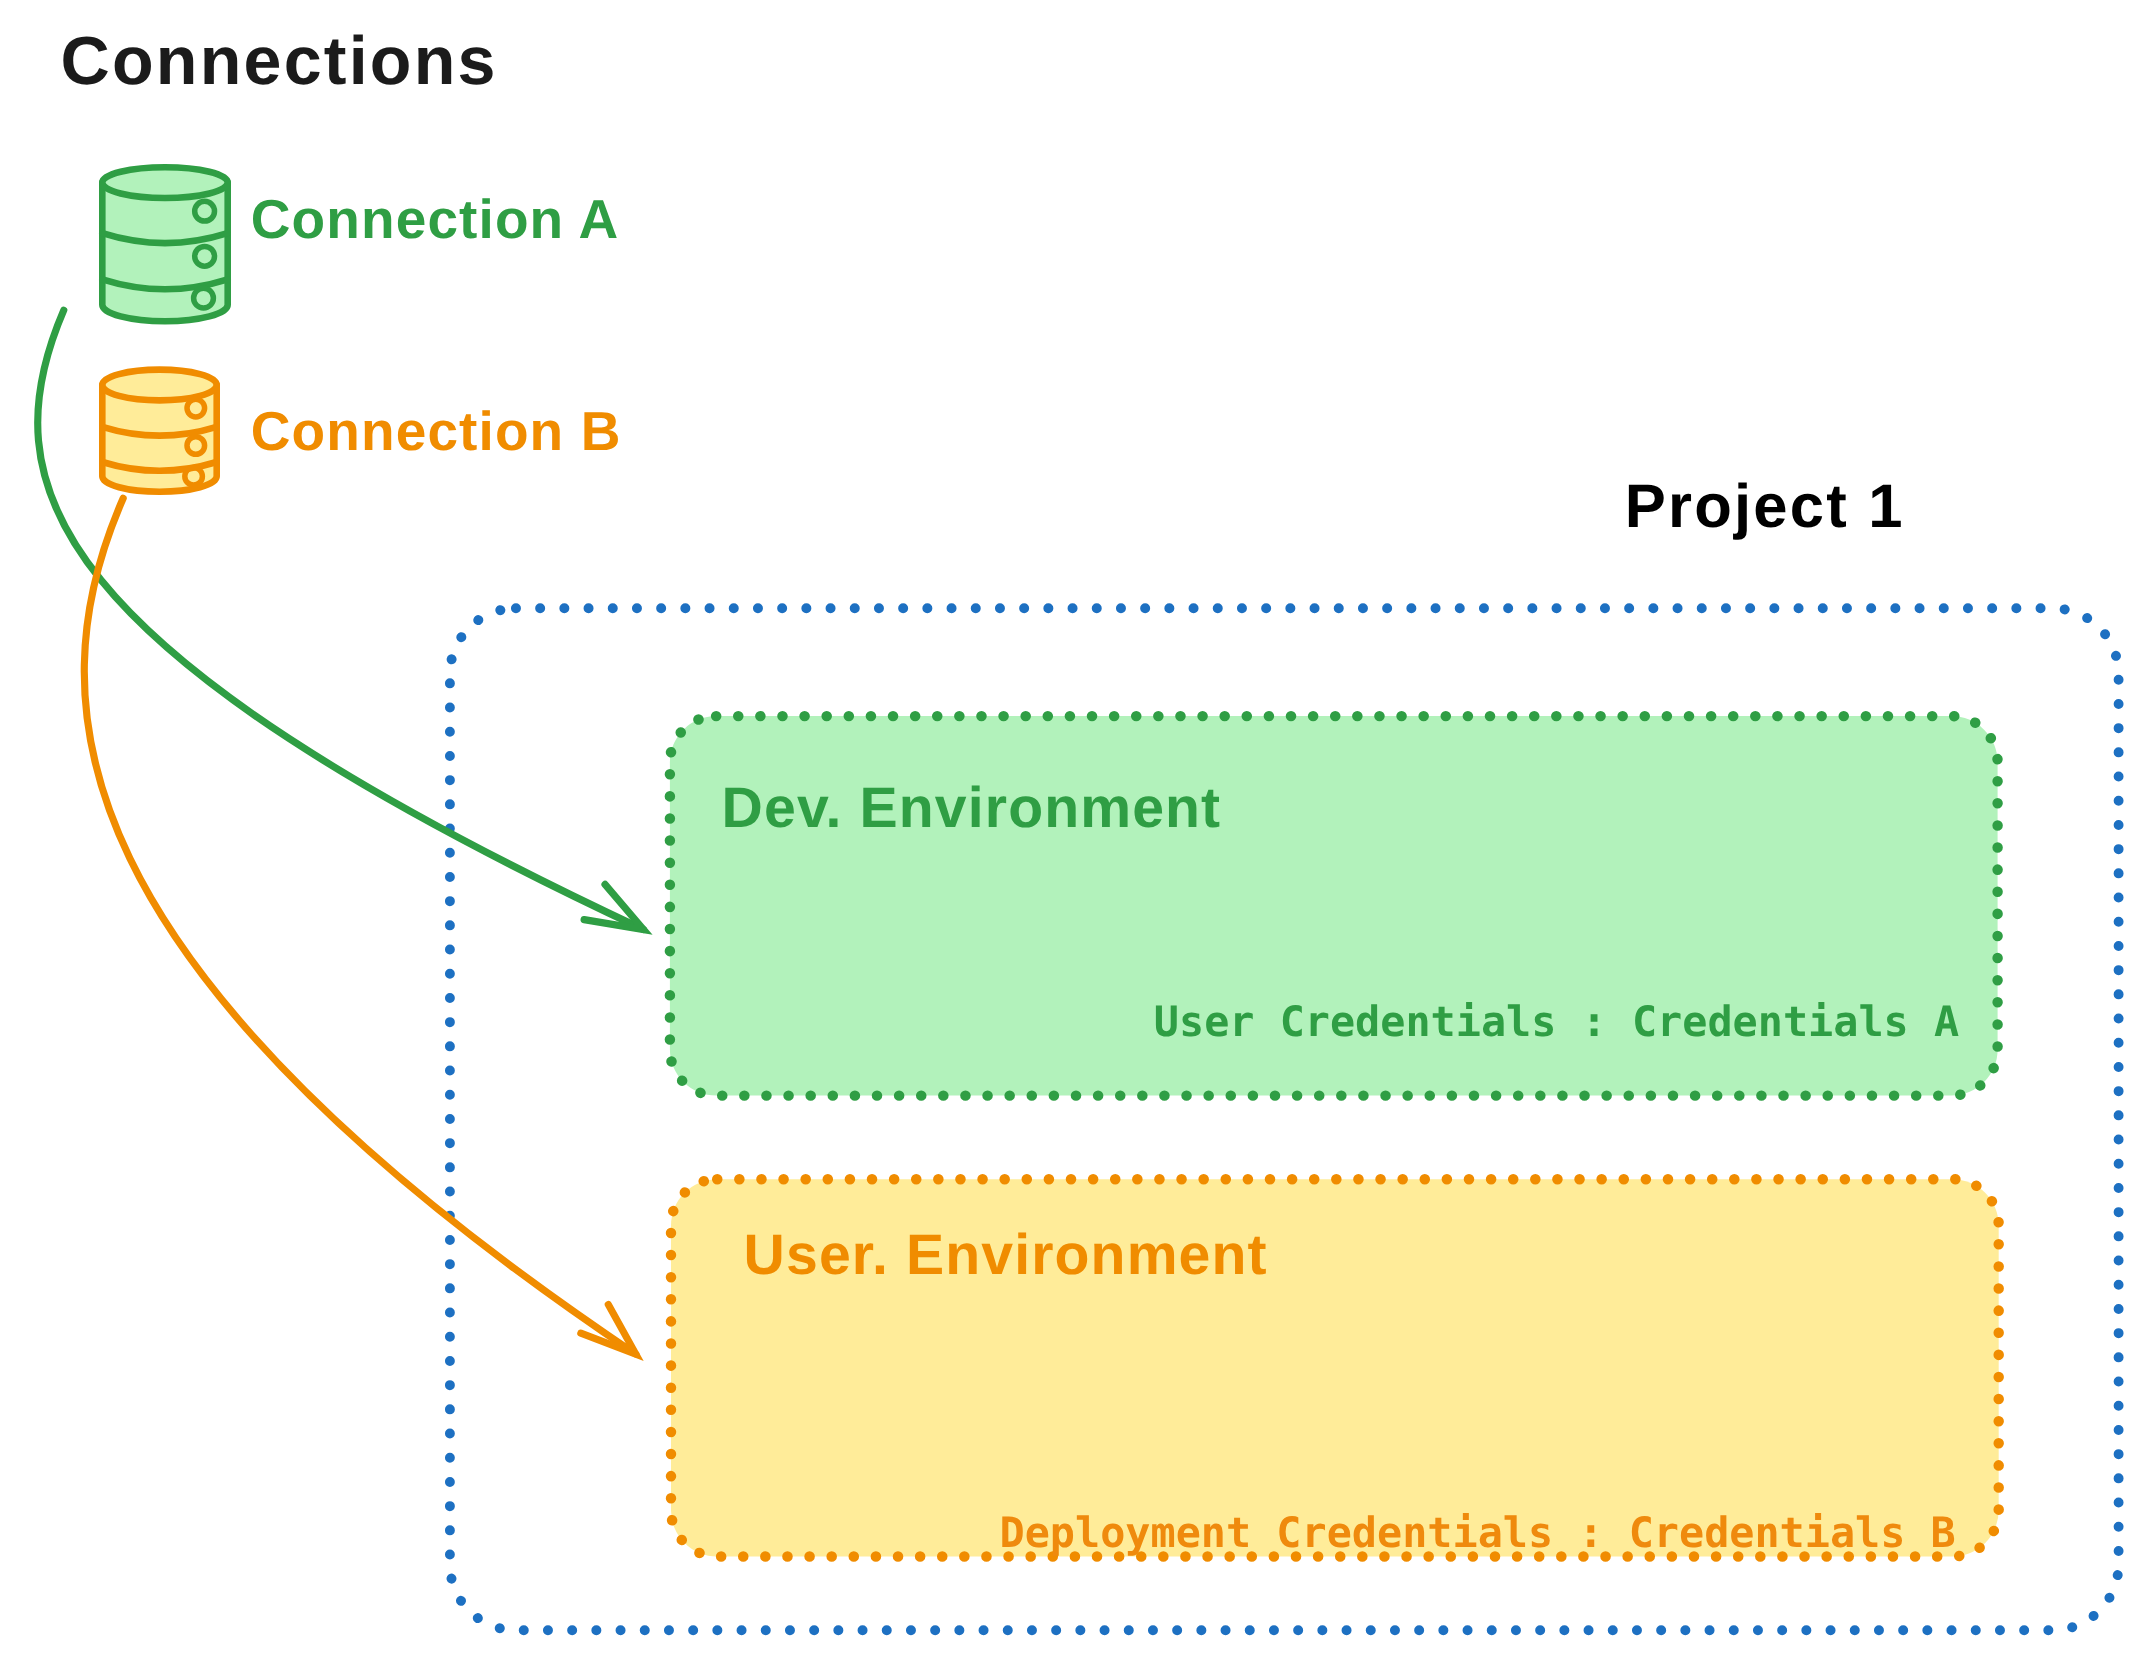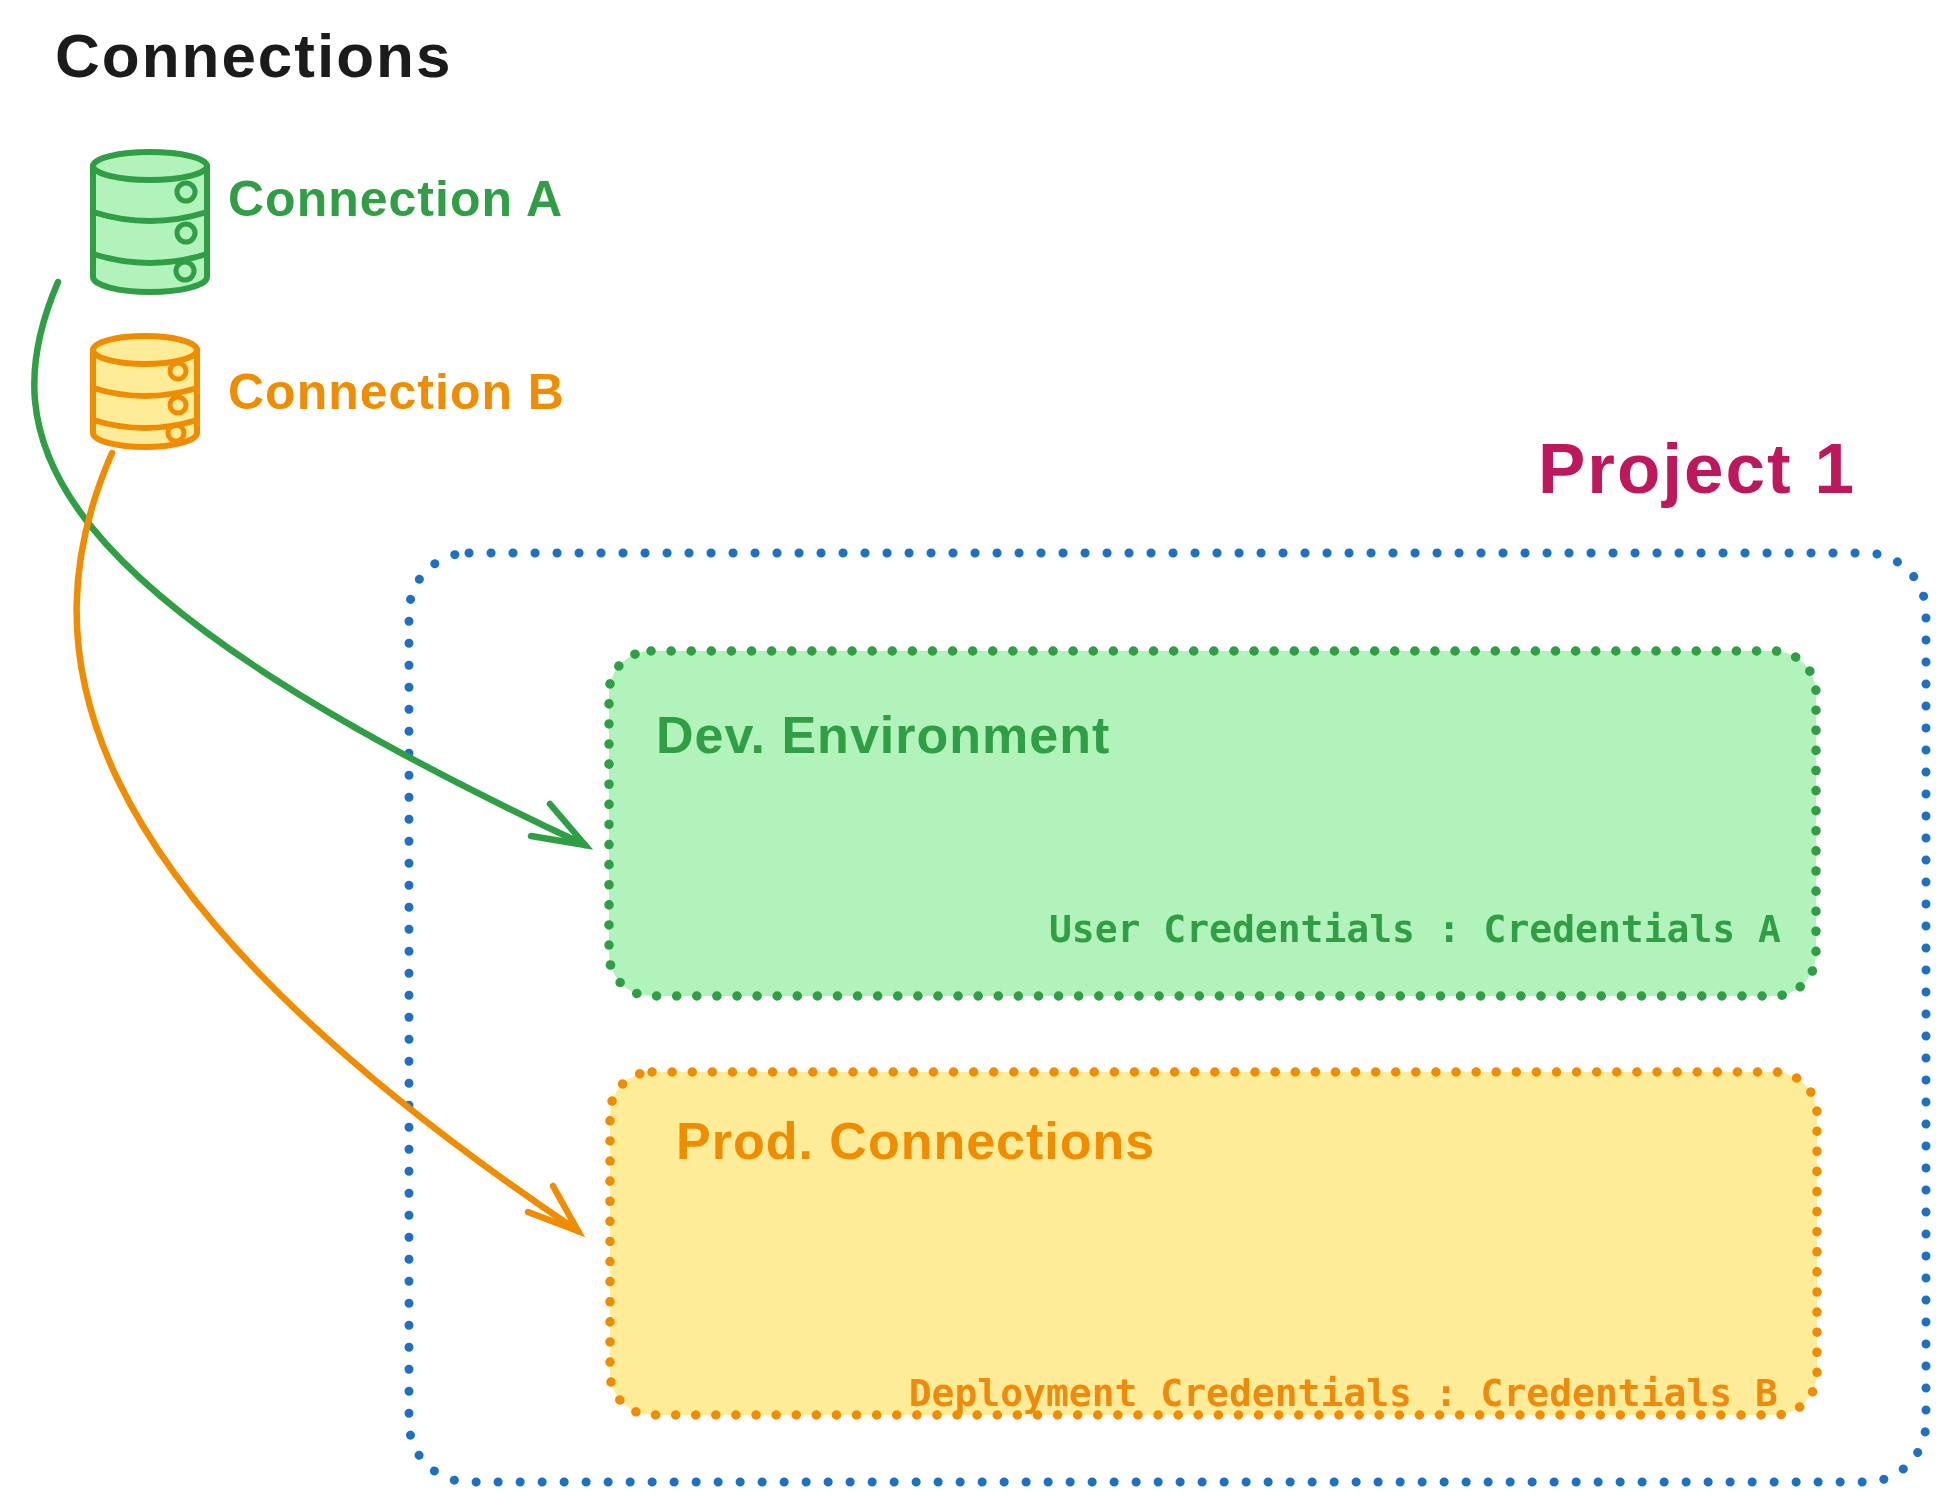--- a/index.html
+++ b/index.html
@@ -34,25 +34,25 @@
     color: #1b1b1b;
   }
   .conn-label {
     font-size: 50px;
     font-weight: 700;
     letter-spacing: 1px;
   }
   .conn-a { left: 228px; top: 171px; color: #2f9e44; }
   .conn-b { left: 228px; top: 364px; color: #f08c00; text-align: right; }
   .project-label {
-    left: 1538px; top: 428px;
-    font-size: 71px;
+    left: 1477px; top: 428px;
+    font-size: 56px;
     font-weight: 700;
     letter-spacing: 2px;
-    color: #be185d;
+    color: #000000;
   }
   .env-name {
     font-size: 52px;
     font-weight: 700;
     letter-spacing: 1px;
   }
   .env-name.dev  { left: 656px; top: 706px;  color: #2f9e44; }
   .env-name.prod { left: 676px; top: 1112px; color: #f08c00; }
   .env-cred {
     font-family: "DejaVu Sans Mono", monospace;
@@ -117,16 +117,16 @@
   <div class="txt conn-label conn-a">Connection A</div>
 
   <div class="txt conn-label conn-b">Connection B</div>
 
   <div class="txt project-label">Project 1</div>
 
   <div class="txt env-name dev">Dev. Environment</div>
 
   <div class="txt env-cred dev">User Credentials : Credentials A</div>
 
-  <div class="txt env-name prod">Prod. Connections</div>
+  <div class="txt env-name prod">User. Environment</div>
 
   <div class="txt env-cred prod">Deployment Credentials : Credentials B</div>
 </div>
 
 </body></html>

